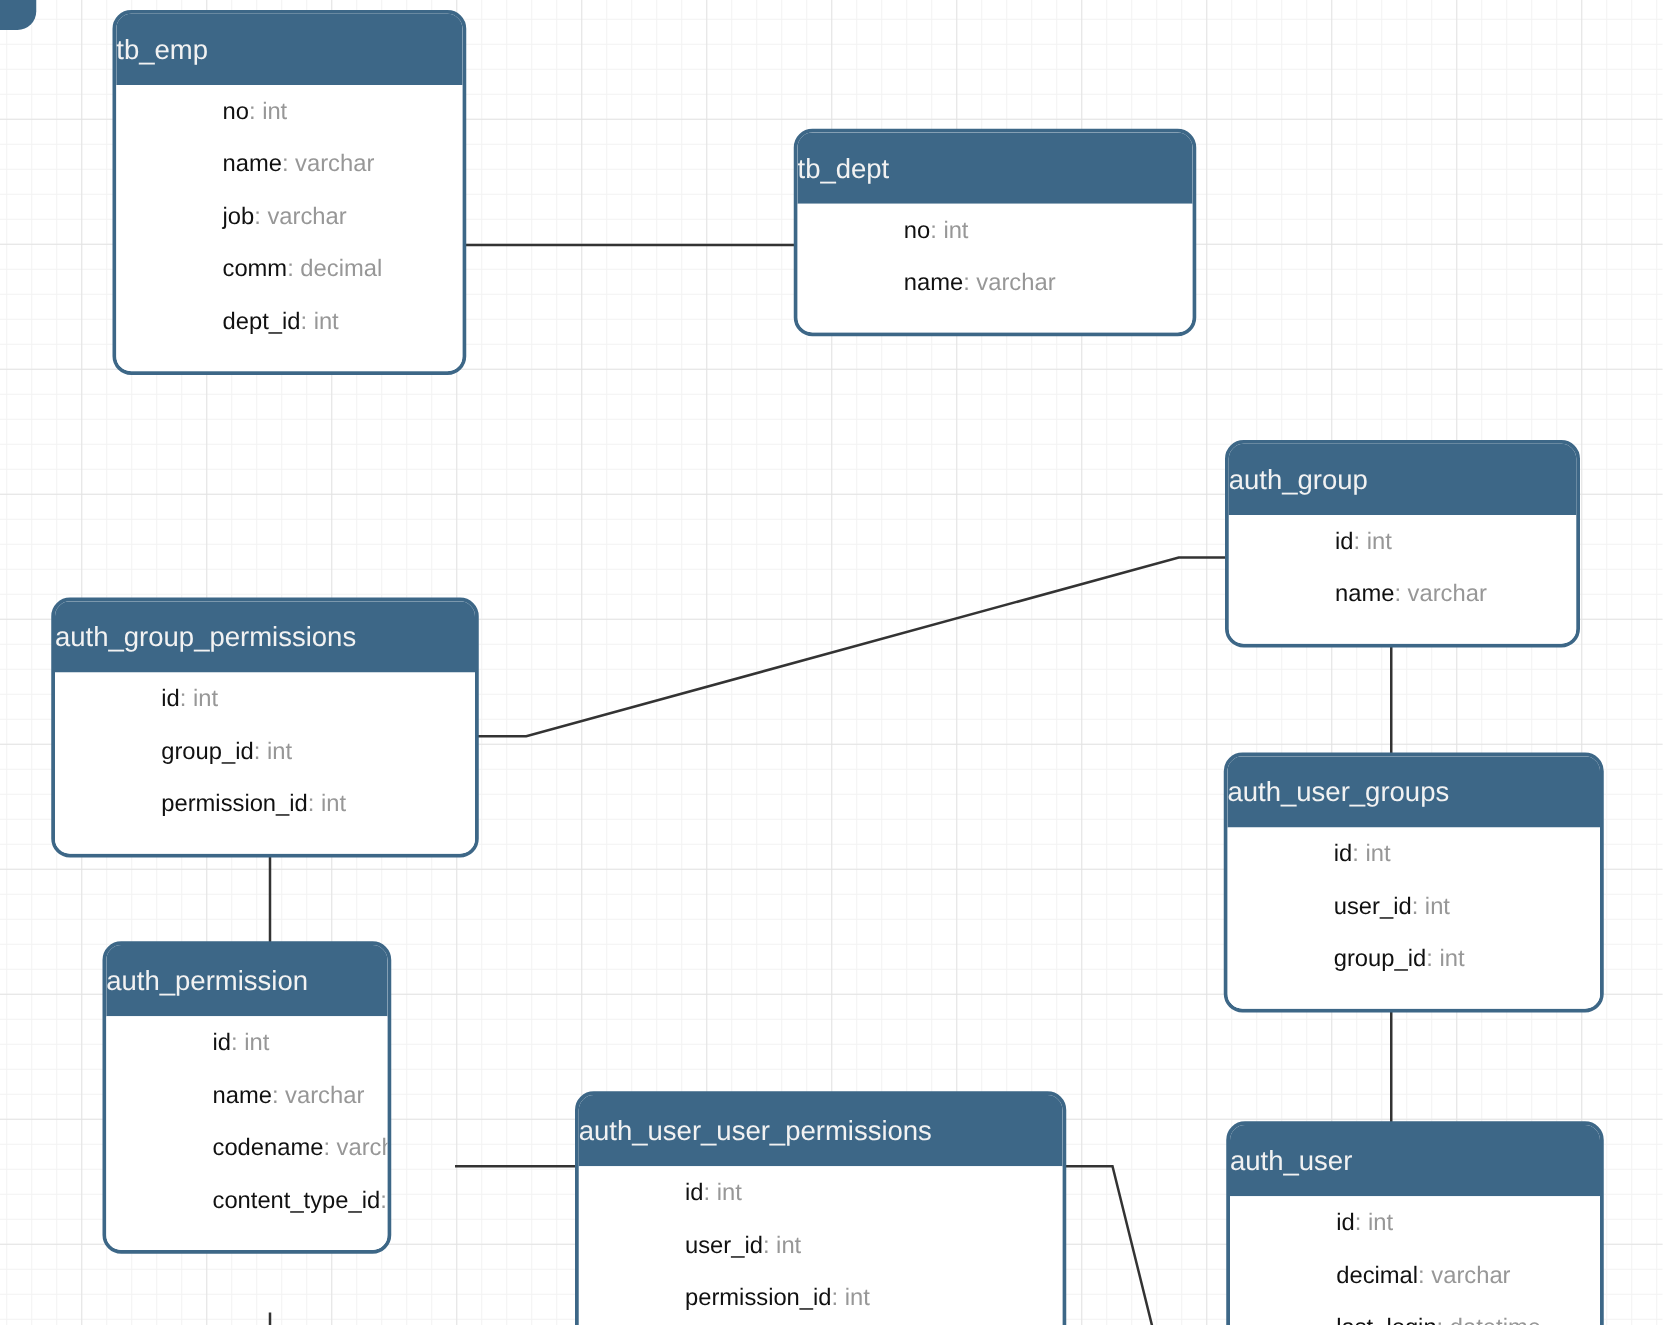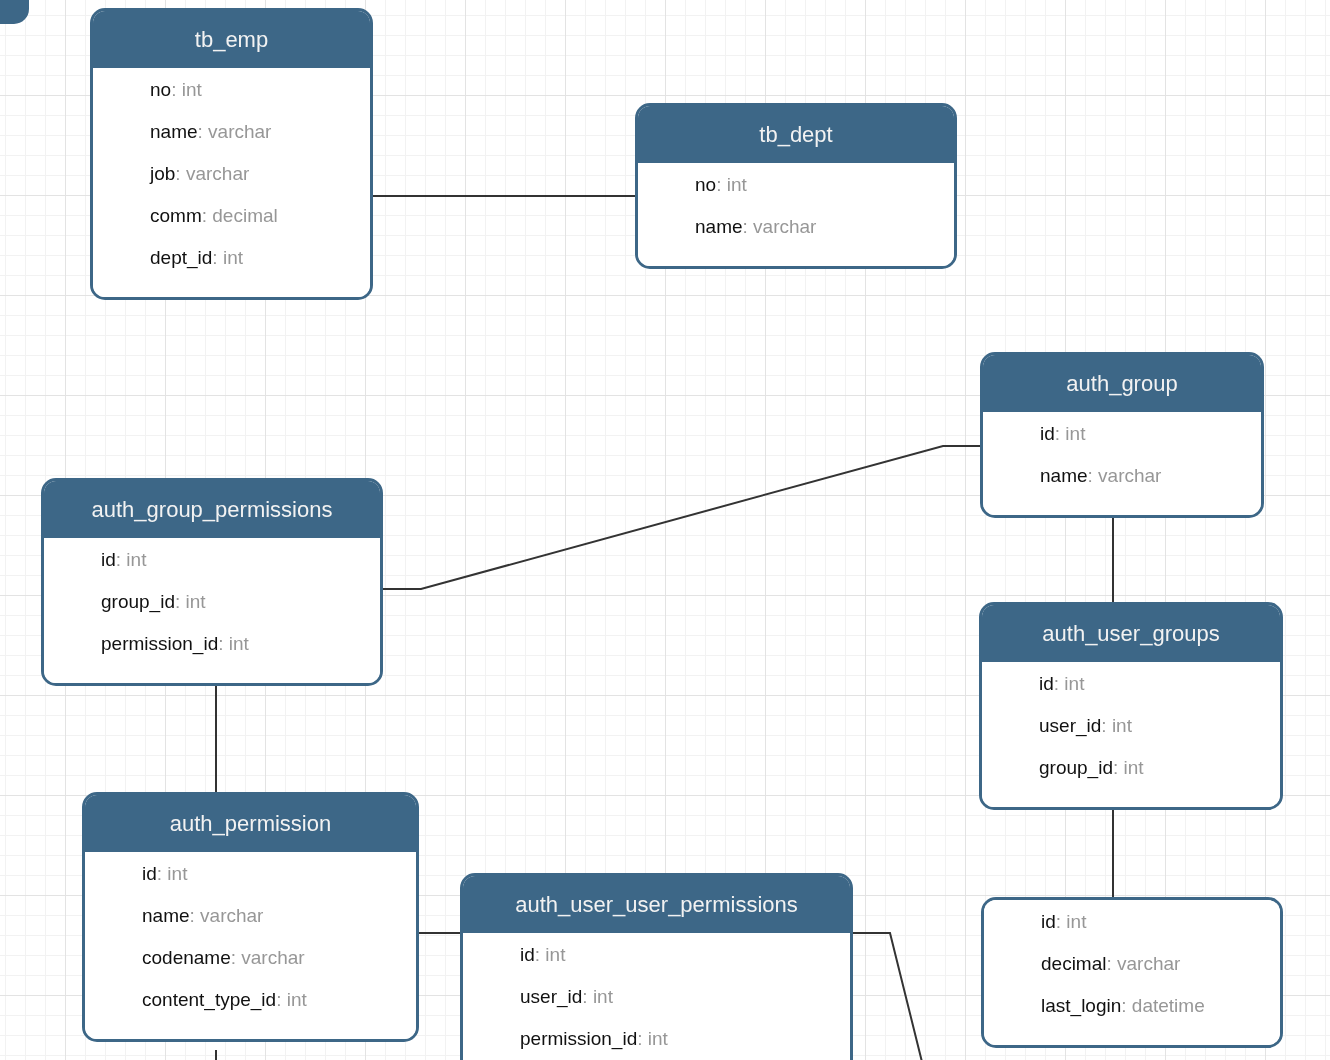--- a/index.html
+++ b/index.html
@@ -43,33 +43,33 @@
     border-radius:15px;
     overflow:hidden;
     box-shadow:0 0 0 0 transparent;
   }
   .ehead{
     height:57px;
     line-height:57px;
     background:var(--header-bg);
     color:var(--header-text);
     font-size:22px;
-    text-align:center;
     white-space:nowrap;
   }
   .ebody{
     background:var(--table-bg);
     padding:1px 0 18px 0;
   }
   .erow{
     height:42px;
     line-height:42px;
     padding-left:57px;
     font-size:19px;
     white-space:nowrap;
+    margin-left:28px;
   }
   .fname{color:var(--field-name);}
   .ftype{color:var(--field-type);}
   .ftype::before{content:": ";}
   .corner-fragment{
     position:absolute;
     left:0;top:0;width:29px;height:24px;
     background:var(--header-bg);
     border-bottom-right-radius:15px;
   }
@@ -124,37 +124,38 @@
       </div>
     </div>
     <div class="etable" style="left: 979px; top: 602px; width: 304px;">
       <div class="ehead">auth_user_groups</div>
       <div class="ebody">
         <div class="erow"><span class="fname">id</span><span class="ftype">int</span></div>
         <div class="erow"><span class="fname">user_id</span><span class="ftype">int</span></div>
         <div class="erow"><span class="fname">group_id</span><span class="ftype">int</span></div>
       </div>
     </div>
-    <div class="etable" style="left: 82px; top: 792px; width: 337px;">
+    <div class="etable" style="left: 82px; top: 753px; width: 231px;">
       <div class="ehead">auth_permission</div>
       <div class="ebody">
         <div class="erow"><span class="fname">id</span><span class="ftype">int</span></div>
         <div class="erow"><span class="fname">name</span><span class="ftype">varchar</span></div>
         <div class="erow"><span class="fname">codename</span><span class="ftype">varchar</span></div>
         <div class="erow"><span class="fname">content_type_id</span><span class="ftype">int</span></div>
       </div>
     </div>
     <div class="etable" style="left: 460px; top: 873px; width: 393px;">
       <div class="ehead">auth_user_user_permissions</div>
       <div class="ebody">
         <div class="erow"><span class="fname">id</span><span class="ftype">int</span></div>
         <div class="erow"><span class="fname">user_id</span><span class="ftype">int</span></div>
         <div class="erow"><span class="fname">permission_id</span><span class="ftype">int</span></div>
       </div>
     </div>
     <div class="etable" style="left: 981px; top: 897px; width: 302px;">
+      <div class="ehead">auth_user</div>
       <div class="ebody">
         <div class="erow"><span class="fname">id</span><span class="ftype">int</span></div>
         <div class="erow"><span class="fname">decimal</span><span class="ftype">varchar</span></div>
         <div class="erow"><span class="fname">last_login</span><span class="ftype">datetime</span></div>
       </div>
     </div>
   </div>
 
 </body></html>

